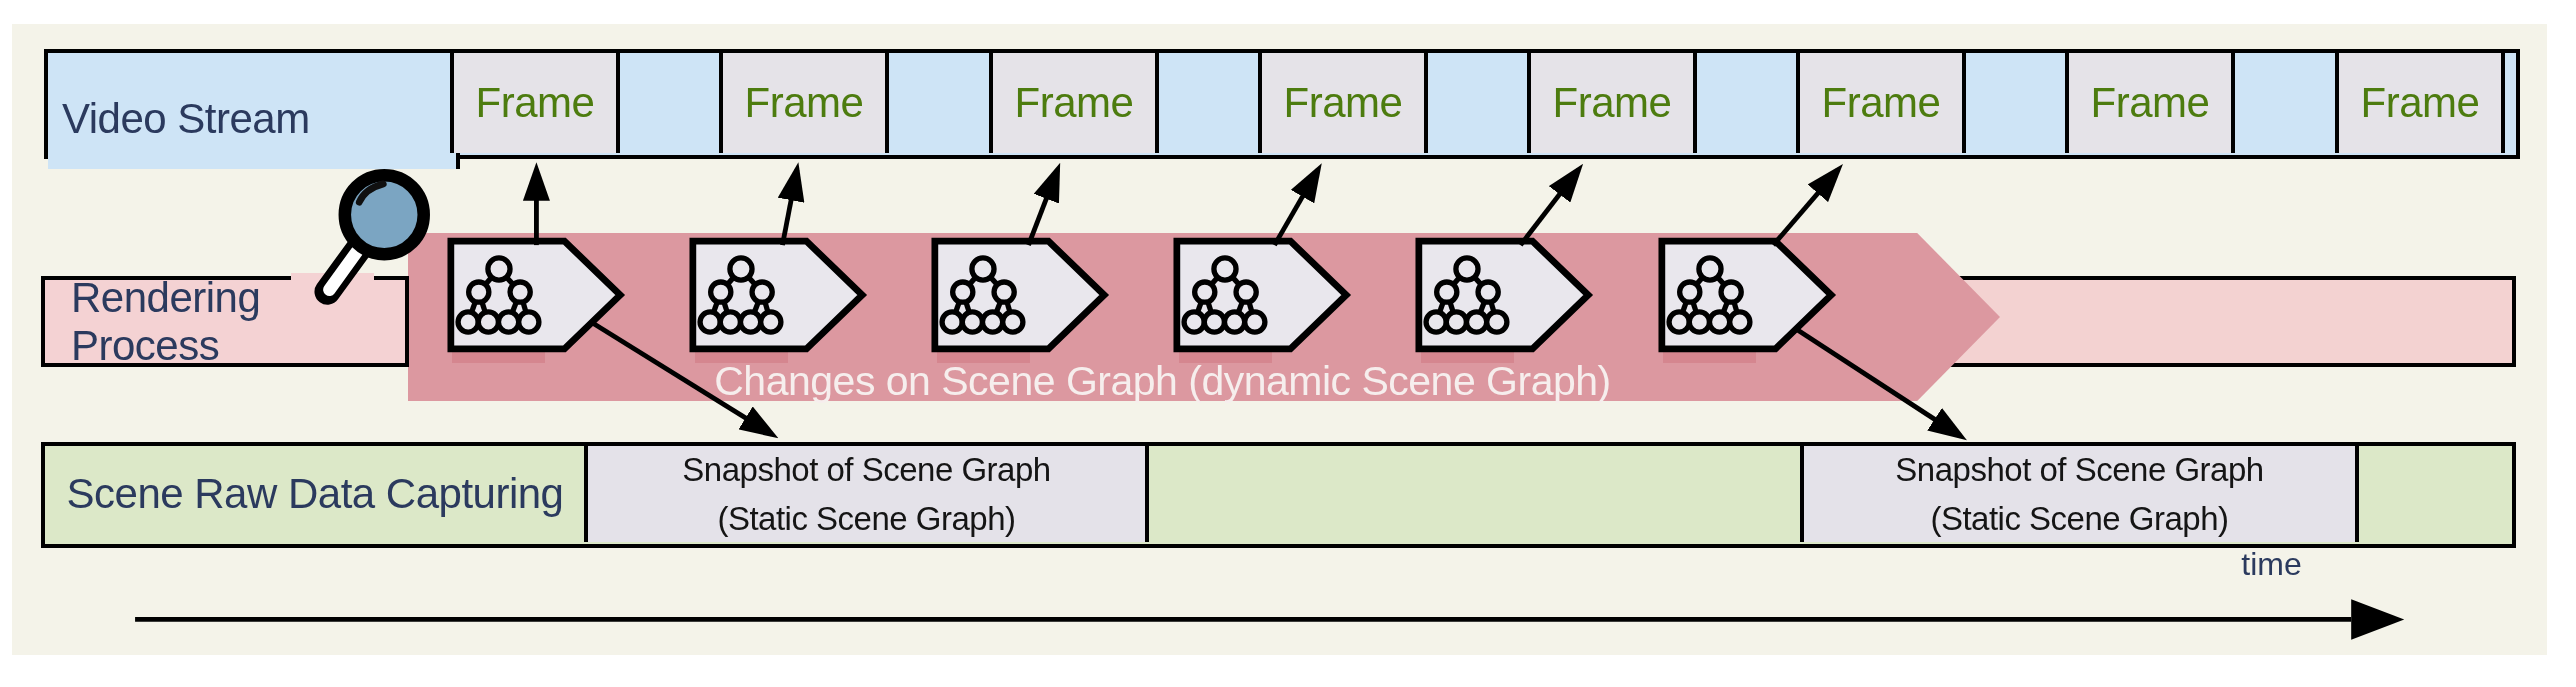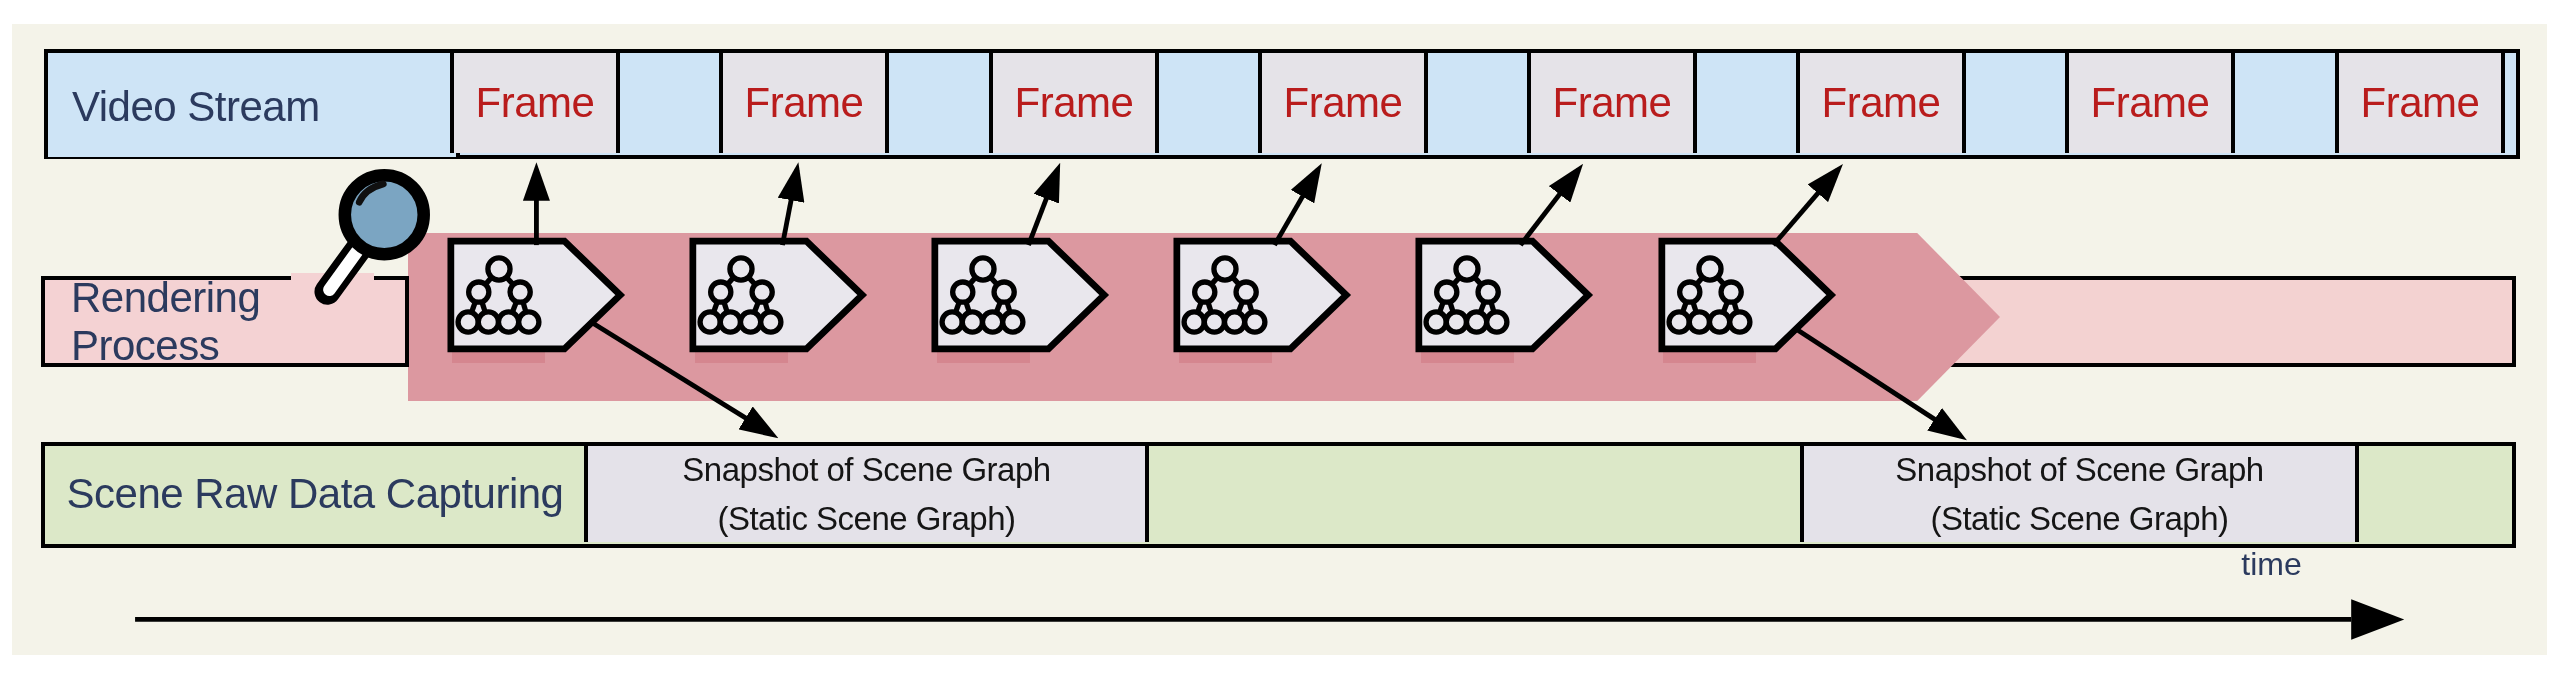--- a/index.html
+++ b/index.html
@@ -4,28 +4,28 @@
 <style>
   html,body{margin:0;padding:0;background:#ffffff;}
   .canvas{position:relative;width:2576px;height:688px;background:#ffffff;overflow:hidden;
           font-family:"Liberation Sans",sans-serif;}
   .abs{position:absolute;}
   .panel{left:11.6px;top:24px;width:2535px;height:631px;background:var(--cream);z-index:1;}
 
   
   .vbar{left:44px;top:49px;width:2476px;height:110px;background:var(--stream-blue);
         border:4.8px solid var(--line);box-sizing:border-box;z-index:2;}
-  .vlabel{position:absolute;left:0;top:4px;height:100px;width:412px;box-sizing:border-box;
-          border-right:4.8px solid var(--line);display:flex;align-items:center;padding-left:24px;
+  .vlabel{position:absolute;left:0;top:16px;height:100px;width:412px;box-sizing:border-box;
+          border-right:4.8px solid var(--line);display:flex;align-items:center;padding-left:14px;
           background:var(--stream-blue);}
   .frame-cell{position:absolute;top:0;height:100px;width:170px;box-sizing:border-box;
           border-left:4.8px solid var(--line);border-right:4.8px solid var(--line);
           background:var(--frame-gray);display:flex;align-items:center;justify-content:center;}
   .navy{color:var(--text-navy);font-size:42px;letter-spacing:-0.5px;}
-  .black-t{color:#b91c1c;font-size:42px;letter-spacing:-0.5px;}
+  .black-t{color:#4d7c0f;font-size:42px;letter-spacing:-0.5px;}
 
   
   .rbar{left:41px;top:276px;width:2475px;height:91px;background:var(--band-light-pink);
         border:4.8px solid var(--line);box-sizing:border-box;z-index:2;}
   .dband{left:408px;top:233px;width:1592px;height:168px;background:var(--band-pink);z-index:3;
         clip-path:polygon(0 0,94.8% 0,100% 50%,94.8% 100%,0 100%);}
   .rlabel{left:41px;top:276px;width:368px;height:91px;background:var(--label-pink);
         border:4.8px solid var(--line);box-sizing:border-box;display:flex;align-items:center;
         padding-left:26px;z-index:5;}
   .eraser{left:291px;top:273px;width:83px;height:9.6px;background:var(--label-pink);z-index:6;}
@@ -211,20 +211,21 @@
           <circle cx="85" cy="88" r="10.5" fill="var(--pentagon-gray)"></circle>
         </g>
       </svg>
     </div>
 
   <div class="abs rlabel">
     <span class="navy">Rendering Process</span>
   </div>
   <div class="abs eraser"></div>
 
+  <div class="abs bandtext">Changes on Scene Graph (dynamic Scene Graph)</div>
 
   <div class="abs cbar">
     <div class="clabel">
       <span class="navy">Scene Raw Data Capturing</span>
     </div>
     <div>
         <div class="snap-cell" style="left: 539px; width: 565px;">
           <span>Snapshot of Scene Graph</span>
           <span>(Static Scene Graph)</span>
         </div>

